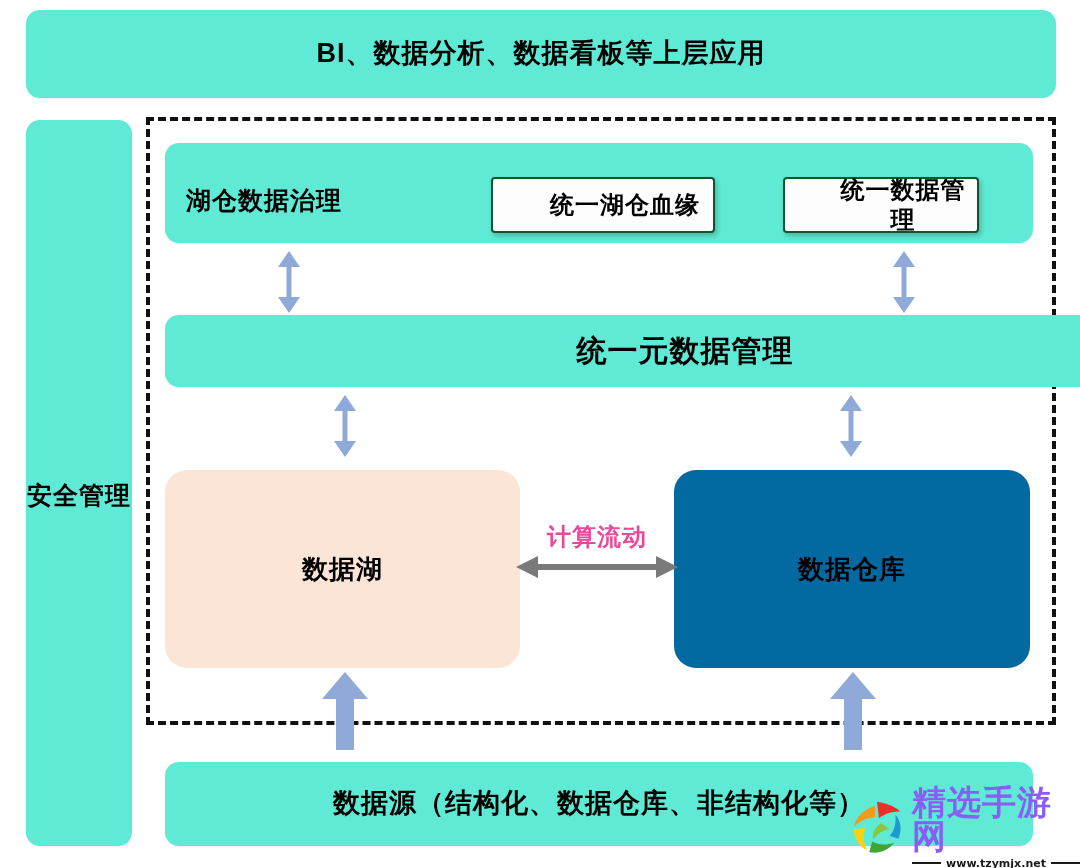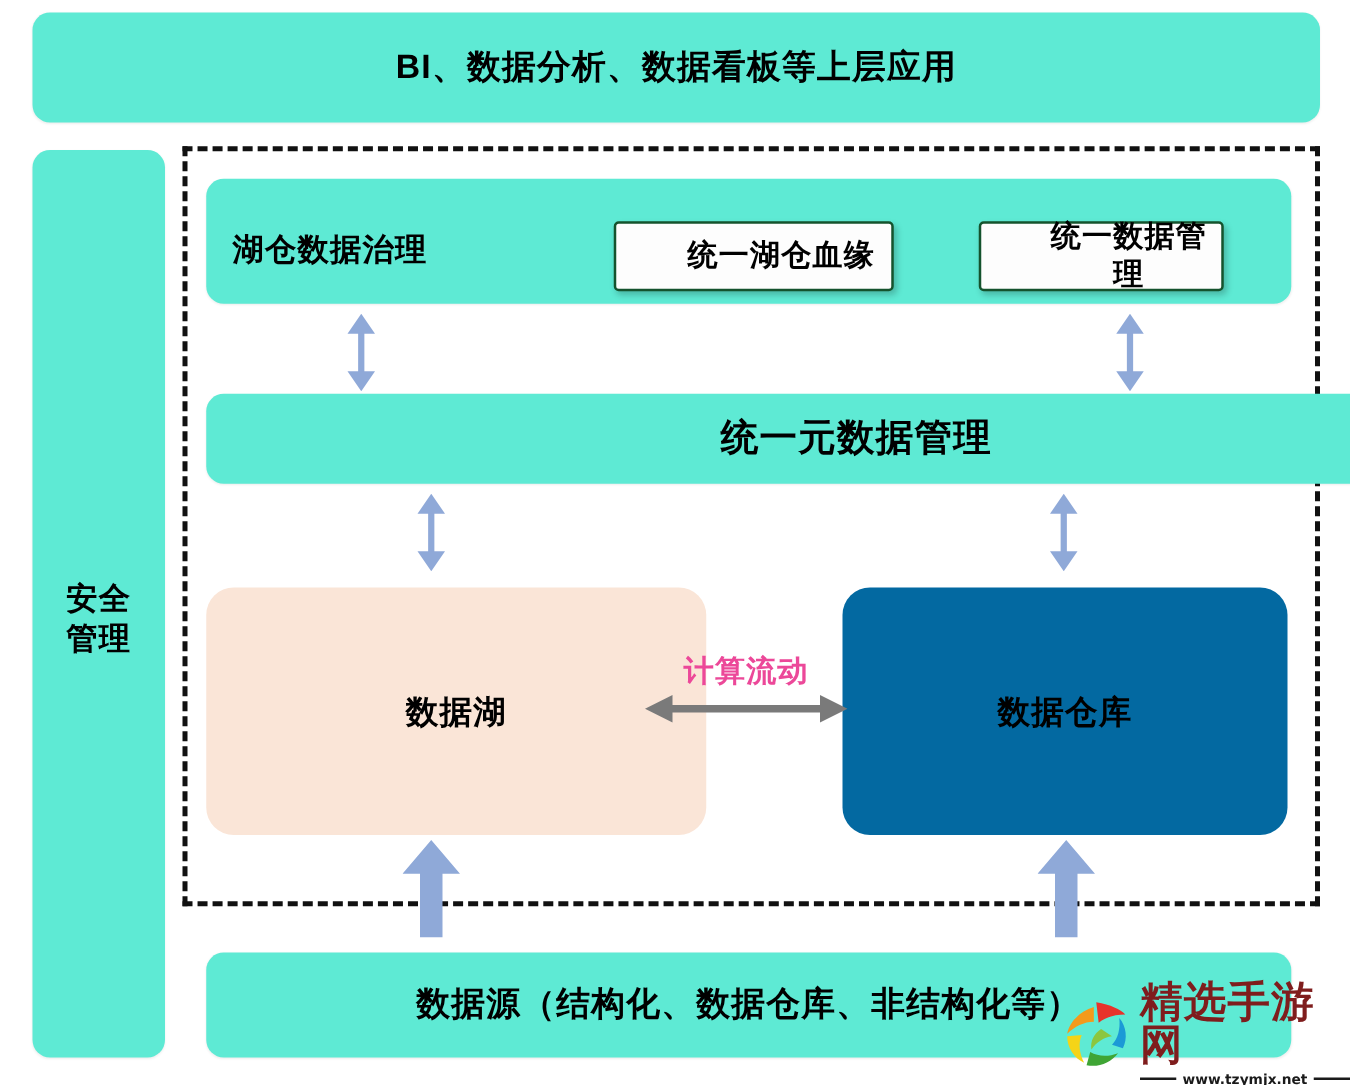--- a/index.html
+++ b/index.html
@@ -65,21 +65,21 @@
   #security-sidebar {
     left: 26px;
     top: 120px;
     width: 106px;
     height: 726px;
     font-size: 25px;
     letter-spacing: 1px;
   }
   #security-sidebar .stack {
     display: flex;
-    flex-direction: column;
+    flex-direction: row;
     align-items: center;
     line-height: 1.3;
     margin-top: 24px;
   }
 
   
   #dashed-frame {
     position: absolute;
     left: 146px;
     top: 117px;
@@ -132,21 +132,21 @@
     width: 1040px;
     height: 72px;
     font-size: 30px;
     letter-spacing: 1px;
   }
 
   
   #data-lake {
     left: 165px;
     top: 470px;
-    width: 400px;
+    width: 355px;
     height: 198px;
     font-size: 26px;
     letter-spacing: 1px;
   }
   #data-warehouse {
     left: 674px;
     top: 470px;
     width: 356px;
     height: 198px;
     font-size: 26px;
@@ -221,21 +221,21 @@
   }
   #watermark-textwrap {
     margin-left: 4px;
     display: flex;
     flex-direction: column;
     align-items: center;
   }
   #watermark-title {
     font-size: 34px;
     font-weight: bold;
-    color: #7f1d1d;
+    color: #8b5cf6;
     letter-spacing: 1px;
     line-height: 1;
   }
   #watermark-url-row {
     display: flex;
     align-items: center;
     margin-top: 4px;
     width: 100%;
   }
   .wm-rule {

